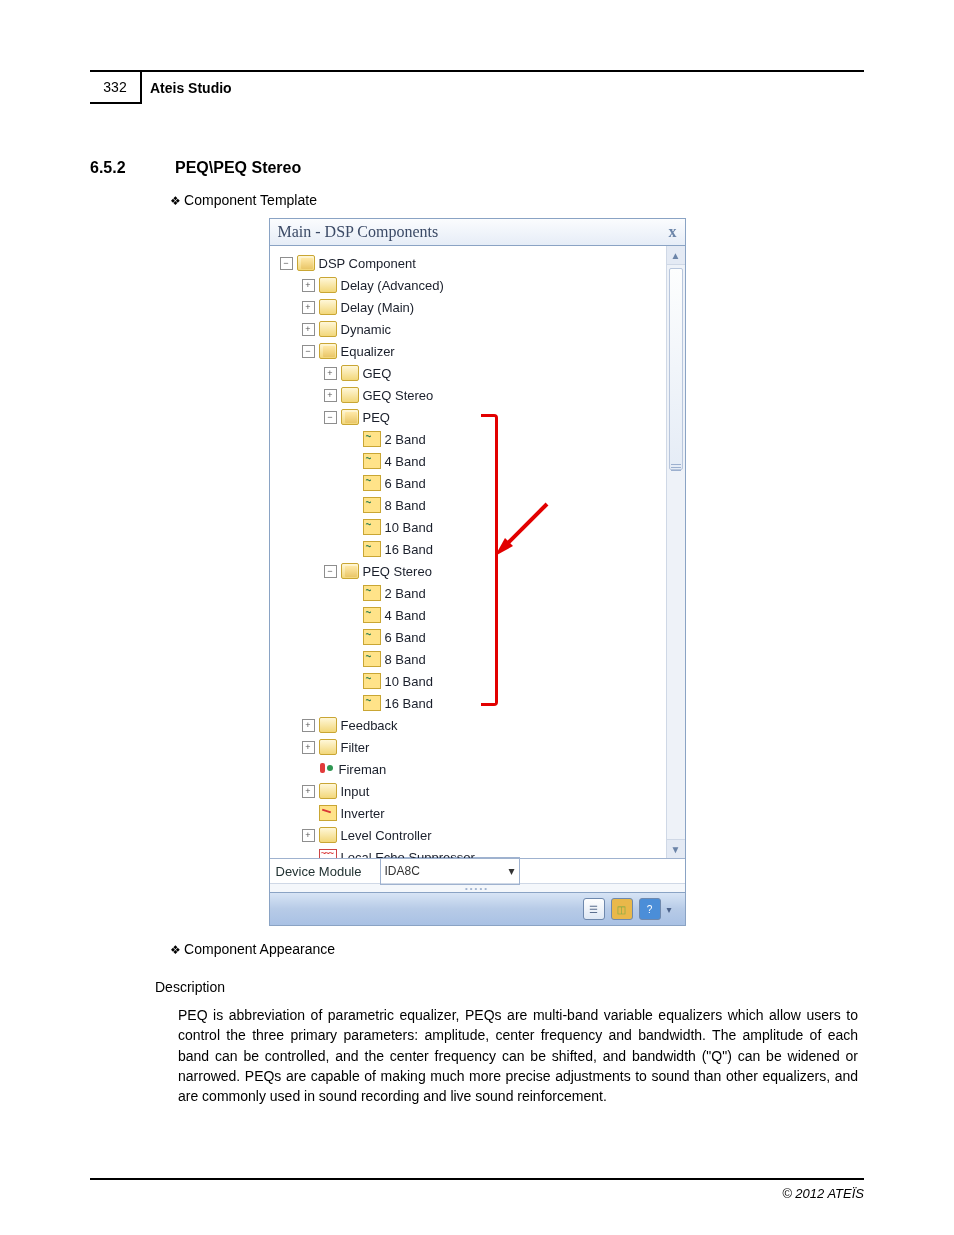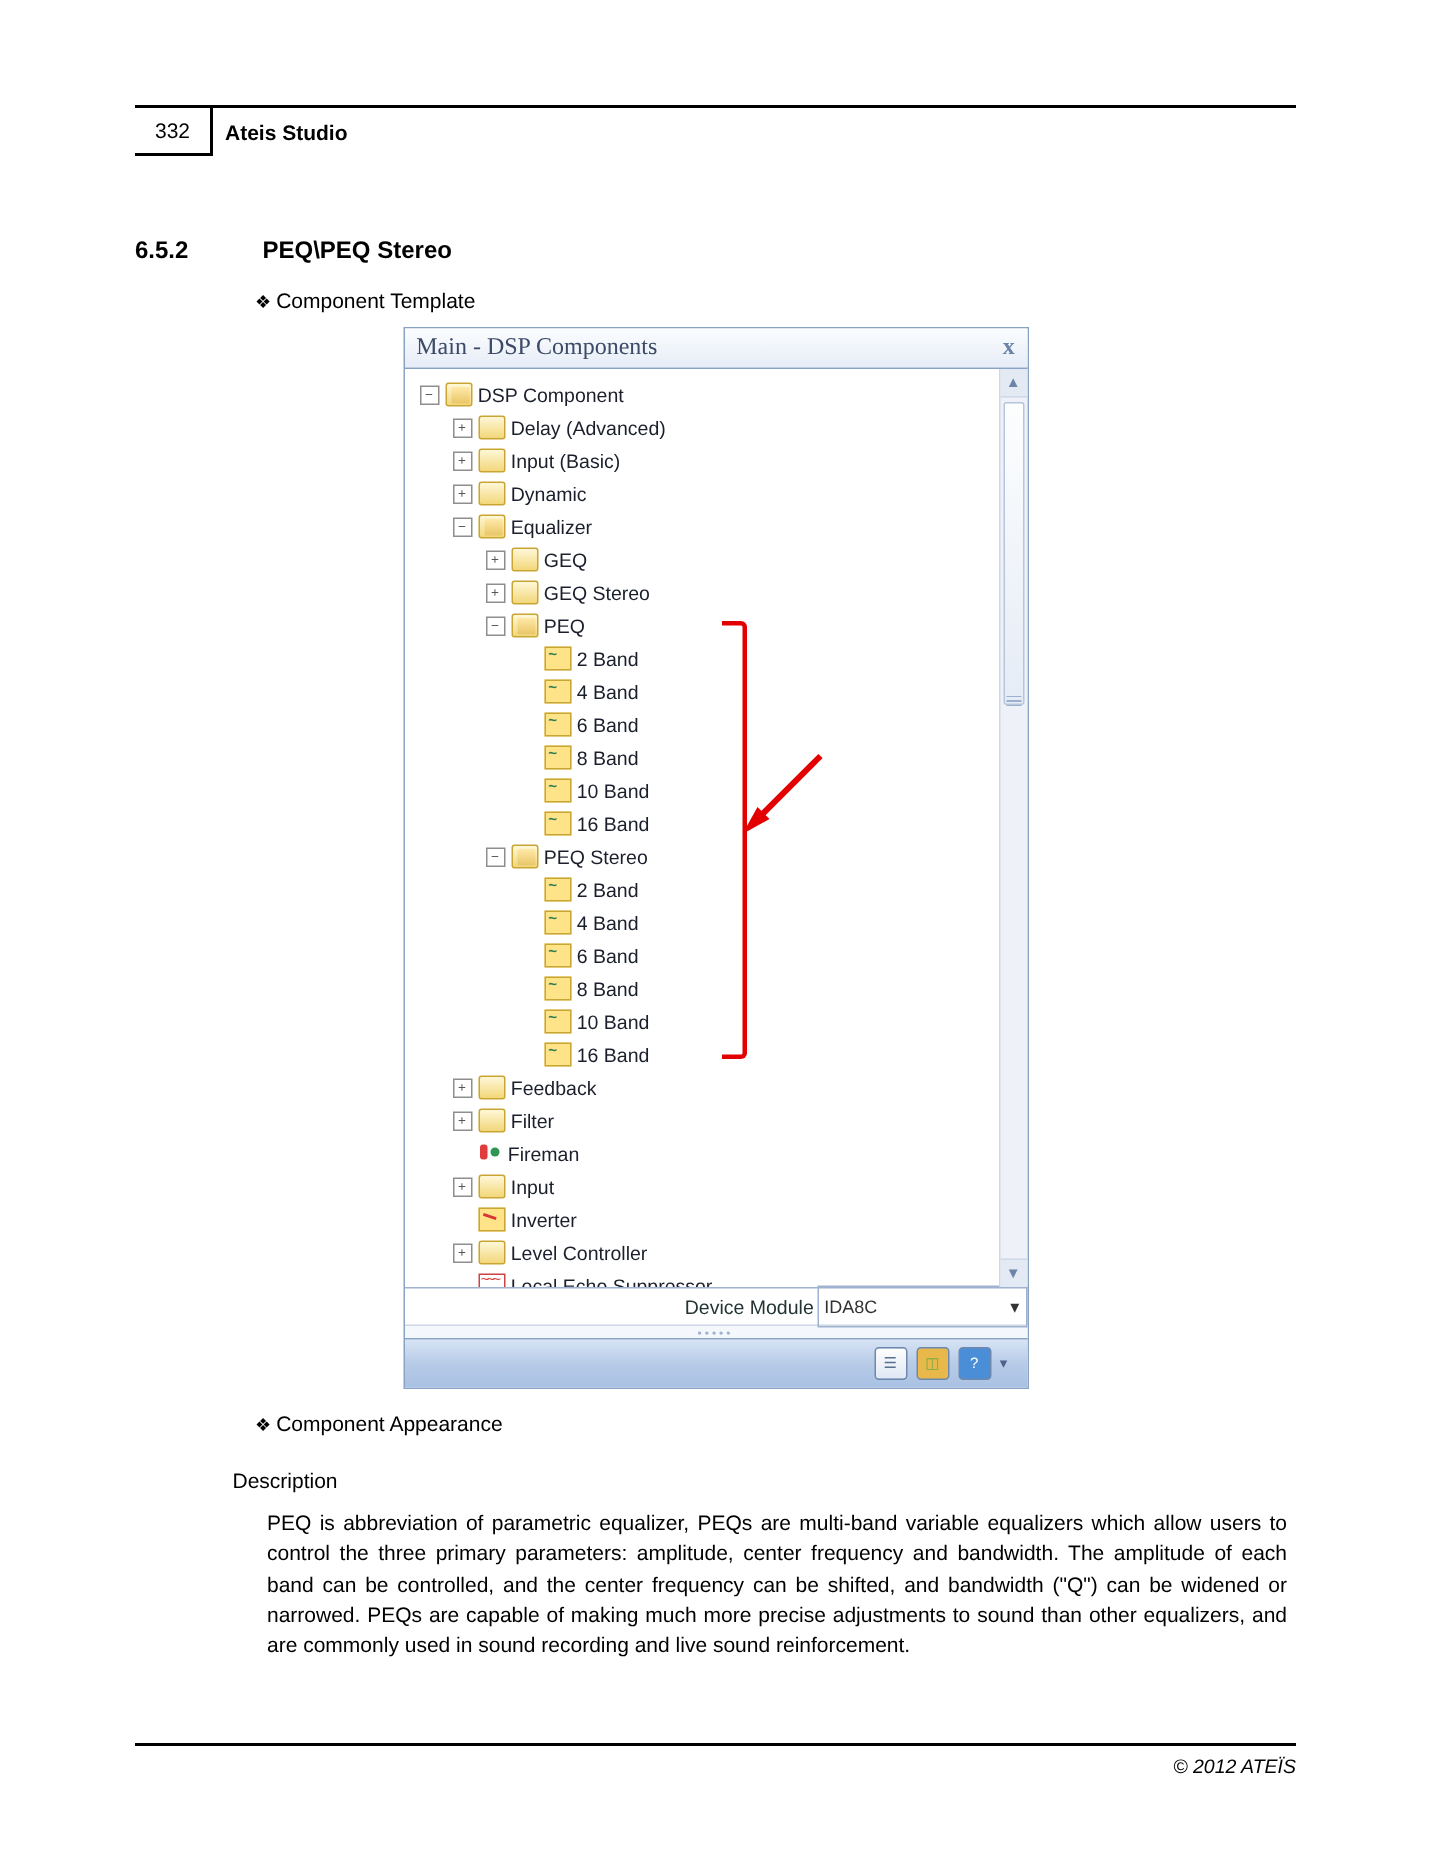--- a/index.html
+++ b/index.html
@@ -165,21 +165,21 @@
     border-bottom-right-radius:4px;
   }
   .arrow{
     position:absolute;
     left:215px; top:250px;
     width:70px;height:70px;
     pointer-events:none;
   }
   .dev-row{
     border-top:1px solid #9fb2cf;
-    display:flex;align-items:center;height:24px;padding-left:6px;font-size:13px;color:#233;gap:2px;justify-content:flex-end;
+    display:flex;align-items:center;height:24px;padding-left:6px;font-size:13px;color:#233;gap:18px;
   }
   .dev-select{
     border:1px solid #9fb2cf;height:18px;width:130px;display:flex;align-items:center;justify-content:space-between;
     padding:4px 4px;font-size:12px;color:#333;
   }
   .w-drag{
     height:8px;background:#f4f7fb;border-top:1px solid #cfd8e6;display:flex;align-items:center;justify-content:center;
     color:#9fb2cf;font-size:8px;letter-spacing:2px;
   }
   .toolbar{
@@ -198,21 +198,21 @@
     margin:22px 0 10px 65px;font-size:14px;
   }
   .desc-p{
     margin:0 0 0 88px;
     width:680px;
     font-size:14px;
     line-height:1.45;
     text-align:justify;
   }
   .footer{
-    position:absolute;left:90px;right:90px;bottom:50px;
+    position:absolute;left:90px;right:90px;bottom:34px;
   }
   .foot-line{border-top:2px solid #000;margin-bottom:6px;}
   .copy{text-align:right;font-style:italic;font-size:13px;}
 </style>
 </head>
 <body>
 
 <div class="page">
 
   <div class="hdr-row">
@@ -246,21 +246,21 @@
           <span class="lbl">DSP Component</span>
         </div>
       <div class="node lvl1">
           <span class="exp">+</span>
           <span class="ic ic-folder"></span>
           <span class="lbl">Delay (Advanced)</span>
         </div>
       <div class="node lvl1">
           <span class="exp">+</span>
           <span class="ic ic-folder"></span>
-          <span class="lbl">Input (Basic)</span>
+          <span class="lbl">Delay (Main)</span>
         </div>
       <div class="node lvl1">
           <span class="exp">+</span>
           <span class="ic ic-folder"></span>
           <span class="lbl">Dynamic</span>
         </div>
       <div class="node lvl1">
           <span class="exp">−</span>
           <span class="ic ic-folder open"></span>
           <span class="lbl">Equalizer</span>

